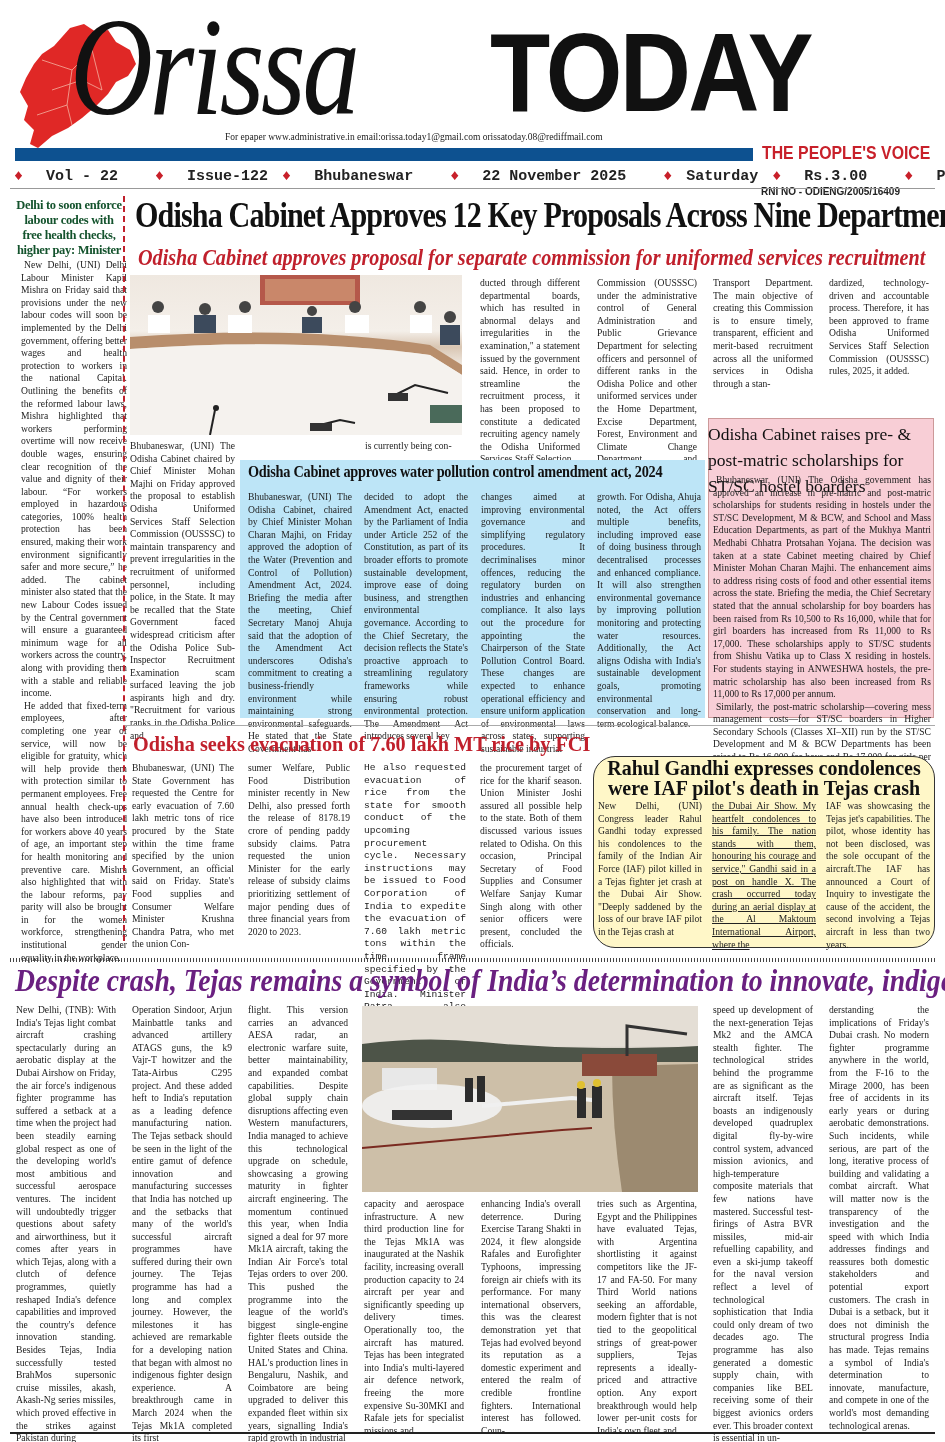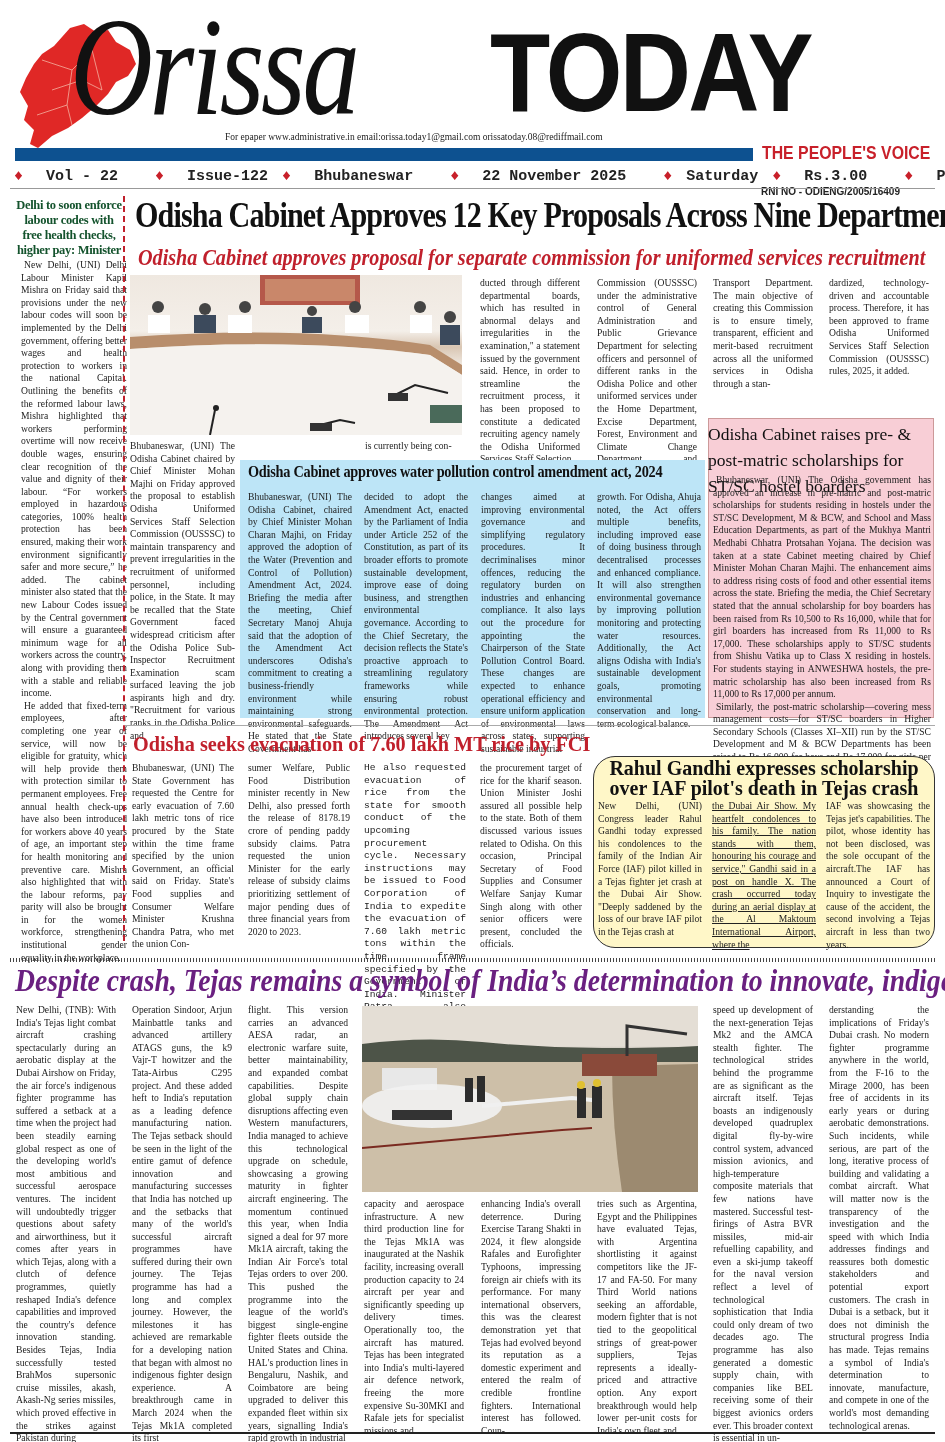--- a/index.html
+++ b/index.html
@@ -136,21 +136,21 @@
 
 <div class="abs hr-mid"></div>
 
 <div class="abs rice-head">Odisha seeks evacuation of 7.60 lakh MT rice by FCI</div>
 <div class="col" style="left:132px;top:762px;width:102px;">Bhubaneswar, (UNI) The State Government has requested the Centre for early evacuation of 7.60 lakh metric tons of rice procured by the State within the time frame specified by the union Government, an official said on Friday. State's Food supplies and Consumer Welfare Minister Krushna Chandra Patra, who met the union Con-</div>
 <div class="col" style="left:248px;top:762px;width:102px;">sumer Welfare, Public Food Distribution minister recently in New Delhi, also pressed forth the release of 8178.19 crore of pending paddy subsidy claims. Patra requested the union Minister for the early release of subsidy claims prioritizing settlement of major pending dues of three financial years from 2020 to 2023.</div>
 <div class="col" style="left:364px;top:762px;width:102px;font-family:Liberation Mono, monospace;">He also requested evacuation of rice from the state for smooth conduct of the upcoming procurement cycle. Necessary instructions may be issued to Food Corporation of India to expedite the evacuation of 7.60 lakh metric tons within the time frame specified by the Government of India. Minister Patra also demanded enhancement of</div>
 <div class="col" style="left:480px;top:762px;width:102px;">the procurement target of rice for the kharif season. Union Minister Joshi assured all possible help to the state. Both of them discussed various issues related to Odisha. On this occasion, Principal Secretary of Food Supplies and Consumer Welfare Sanjay Kumar Singh along with other senior officers were present, concluded the officials.</div>
 
 <div class="abs yellowbox"></div>
-<div class="abs yellow-head">Rahul Gandhi expresses scholarship over IAF pilot's death in Tejas crash</div>
+<div class="abs yellow-head">Rahul Gandhi expresses condolences were IAF pilot's death in Tejas crash</div>
 <div class="col" style="left:598px;top:800px;width:104px;">New Delhi, (UNI) Congress leader Rahul Gandhi today expressed his condolences to the family of the Indian Air Force (IAF) pilot killed in a Tejas fighter jet crash at the Dubai Air Show. "Deeply saddened by the loss of our brave IAF pilot in the Tejas crash at</div>
 <div class="col" style="left:712px;top:800px;width:104px;text-decoration:underline;">the Dubai Air Show. My heartfelt condolences to his family. The nation stands with them, honouring his courage and service," Gandhi said in a post on handle X. The crash occurred today during an aerial display at the Al Maktoum International Airport, where the</div>
 <div class="col" style="left:826px;top:800px;width:104px;">IAF was showcasing the Tejas jet's capabilities. The pilot, whose identity has not been disclosed, was the sole occupant of the aircraft.The IAF has announced a Court of Inquiry to investigate the cause of the accident, the second involving a Tejas aircraft in less than two years.</div>
 
 <div class="abs ruler"></div>
 <div class="abs tejas-head">Despite crash, Tejas remains a symbol of India’s determination to innovate, indigenise</div>
 <div class="abs photo2">
   <svg width="336" height="186" viewBox="0 0 336 186">
     <rect x="0" y="0" width="336" height="40" fill="#e4ded5"></rect>
     <path d="M0 38 Q60 30 120 36 T240 42 T336 40 L336 60 L0 60 Z" fill="#4d5448"></path>

